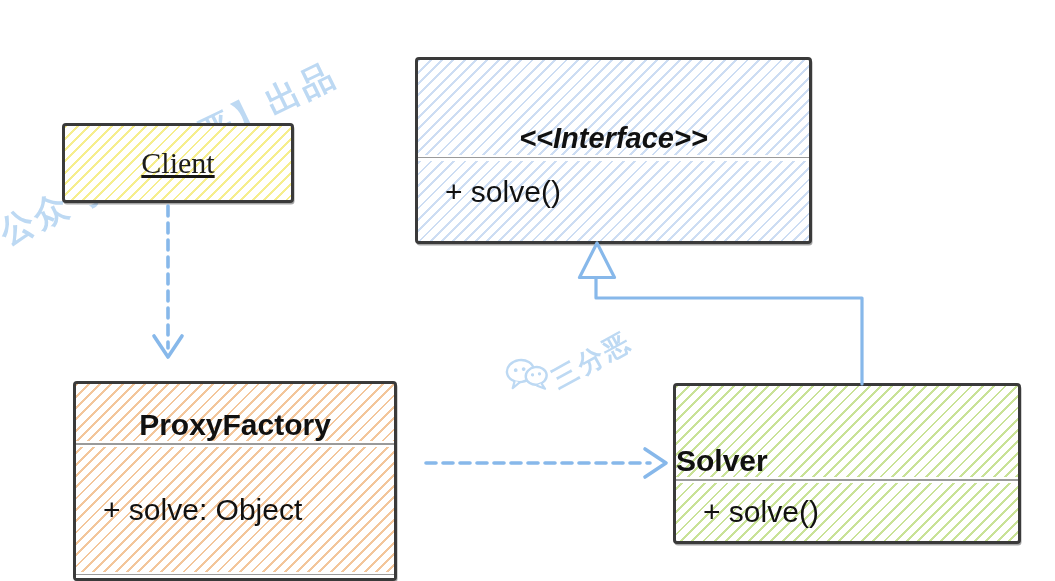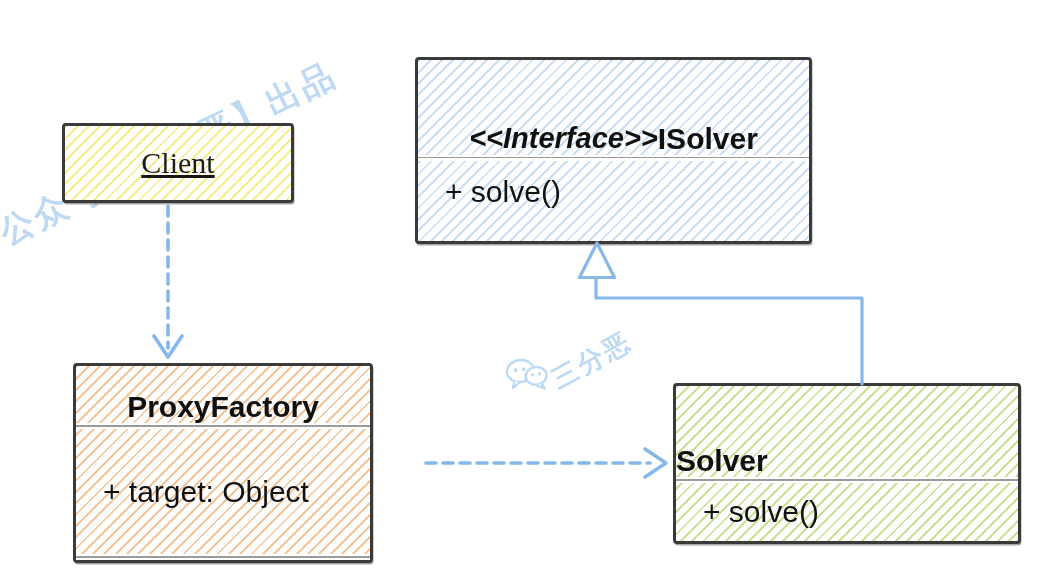--- a/index.html
+++ b/index.html
@@ -42,21 +42,21 @@
     position:absolute;z-index:2;box-sizing:border-box;
     border:3px solid var(--border-dark);border-radius:4px;
     box-shadow:1px 2px 0 -0.5px rgba(55,55,55,.45);
     background-color:#fff;
     background-image:repeating-linear-gradient(135deg,
       var(--hatch) 0px,var(--hatch) 2px,transparent 2px,transparent 8px);
     display:flex;flex-direction:column;
   }
   .box-client{--hatch:var(--hatch-yellow);left:62px;top:123px;width:232px;height:80px;justify-content:center;align-items:center;text-decoration:underline;}
   .box-isolver{--hatch:var(--hatch-blue);left:415px;top:57px;width:397px;height:187px;}
-  .box-proxy{--hatch:var(--hatch-orange);left:73px;top:363px;width:300px;height:200px;}
+  .box-proxy{--hatch:var(--hatch-orange);left:73px;top:381px;width:324px;height:200px;}
   .box-solver{--hatch:var(--hatch-green);left:673px;top:383px;width:348px;height:161px;}
 
   .divider{
     height:6px;flex:0 0 auto;
     background:linear-gradient(to bottom,#fff 0 2px,var(--divider-gray) 2px 3.5px,#fff 3.5px 6px);
   }
   .box-header{display:flex;flex-direction:row;align-items:flex-end;justify-content:center;flex:0 0 auto;}
   .hdr-isolver{height:95px;}
   .hdr-proxy{height:57px;}
   .hdr-solver{height:91px;justify-content:flex-start;padding-top:23px;box-sizing:border-box;}
@@ -78,32 +78,31 @@
 
   <div class="wm-corner">公众号【三分恶】出品</div>
 
   <div class="uml-box box-client">
     <div class="serif-name">Client</div>
   </div>
 
   <div class="uml-box box-isolver">
     <div class="box-header hdr-isolver">
       <div class="stereotype">&lt;&lt;Interface&gt;&gt;</div>
-      <div class="title">ISolver</div>
     </div>
     <div class="divider"></div>
     <div class="member-row row-isolver">+ solve()</div>
   </div>
 
   <div class="uml-box box-proxy">
     <div class="box-header hdr-proxy">
       <div class="title">ProxyFactory</div>
     </div>
     <div class="divider"></div>
-    <div class="member-row">+ target: Object</div>
+    <div class="member-row">+ solve: Object</div>
     <div class="divider"></div>
   </div>
 
   <div class="uml-box box-solver">
     <div class="box-header hdr-solver">
       <div class="title">Solver</div>
     </div>
     <div class="divider"></div>
     <div class="member-row">+ solve()</div>
   </div>

